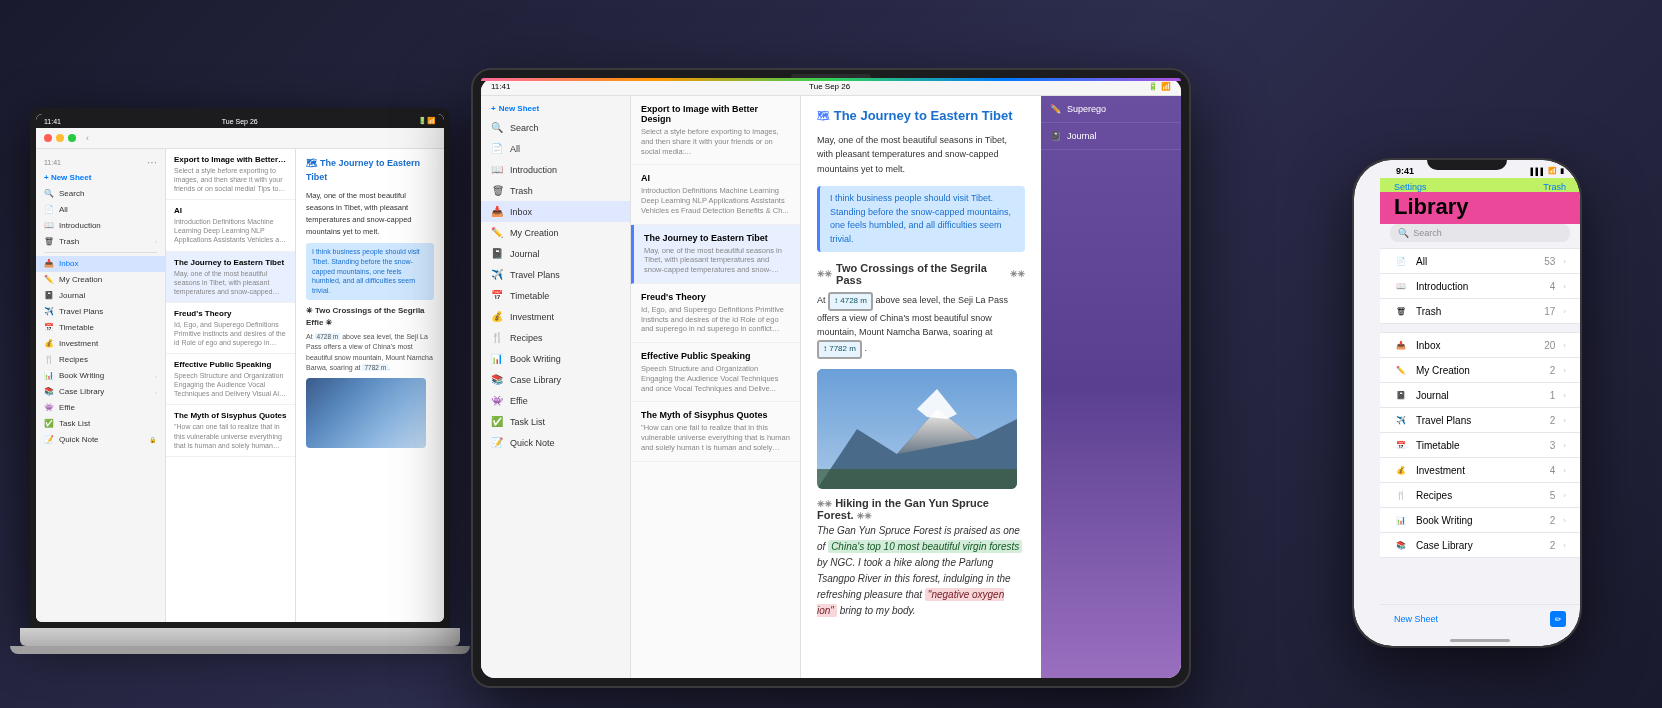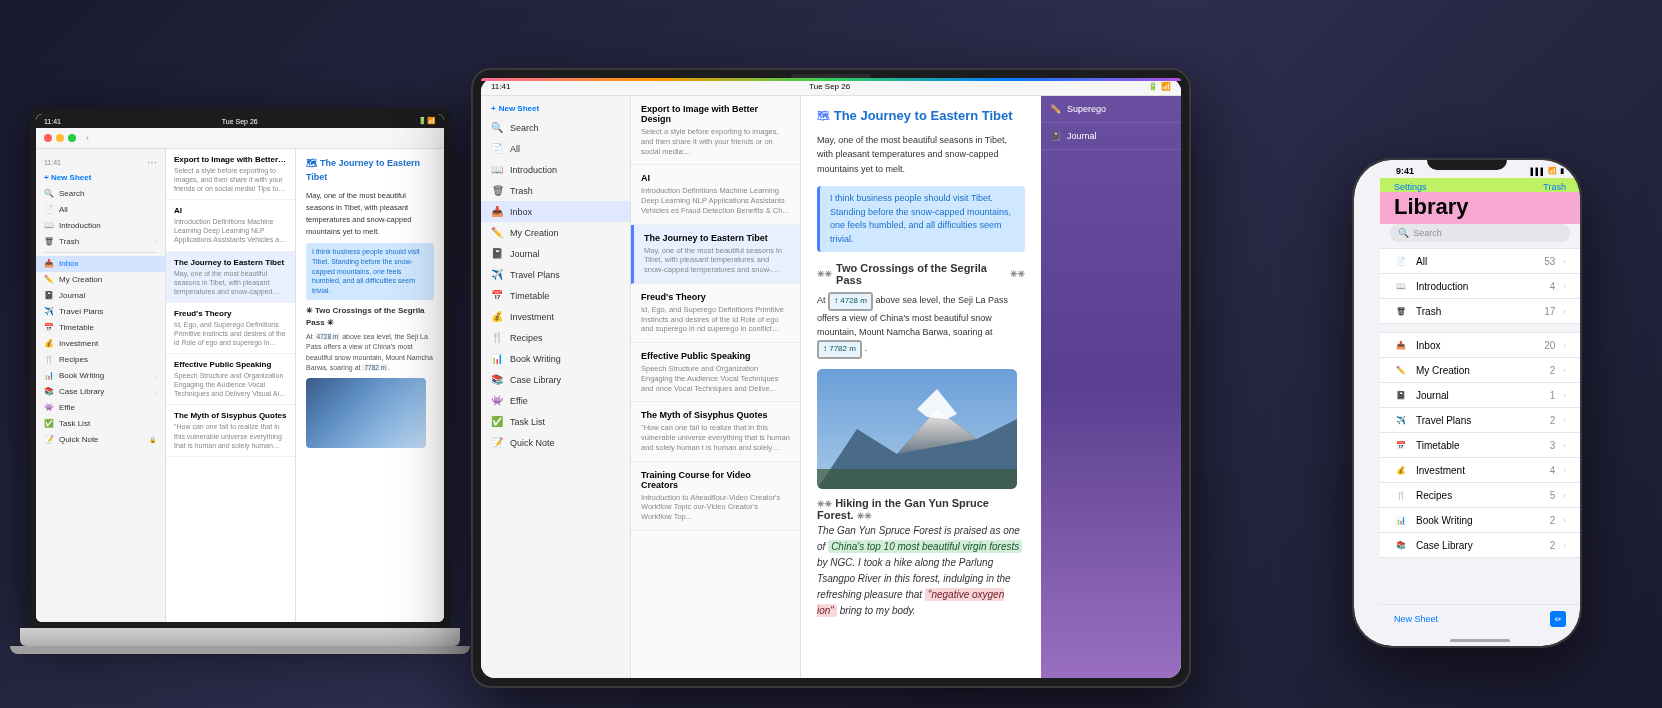--- a/index.html
+++ b/index.html
@@ -90,21 +90,21 @@
       font-size: 9px;
     }
     .iphone-header-edit {
       color: #007aff;
       font-size: 9px;
     }
     .iphone-title {
       font-size: 22px;
       font-weight: 700;
       padding: 2px 14px 4px;
-      background: #f9a8d4;
+      background: #ec4899;
     }
     .iphone-search {
       margin: 0 10px 6px;
       background: #e5e5ea;
       border-radius: 8px;
       padding: 4px 8px;
       display: flex;
       align-items: center;
       gap: 4px;
     }
@@ -775,21 +775,21 @@
             <div class="mac-note-item">
               <div class="mac-note-title">The Myth of Sisyphus Quotes</div>
               <div class="mac-note-preview">"How can one fail to realize that in this vulnerable universe everything that is human and solely human assumes a more vivid meaning?"...</div>
             </div>
           </div>
 
           <div class="mac-content">
             <div style="font-size:9px;font-weight:700;color:#1a6fce;margin-bottom:6px;">🗺 The Journey to Eastern Tibet</div>
             <div style="font-size:7.5px;line-height:1.6;color:#333;margin-bottom:5px;">May, one of the most beautiful seasons in Tibet, with pleasant temperatures and snow-capped mountains yet to melt.</div>
             <div style="background:#d0e8ff;padding:4px 6px;border-radius:3px;font-size:7px;line-height:1.4;color:#1a6fce;margin-bottom:5px;">I think business people should visit Tibet. Standing before the snow-capped mountains, one feels humbled, and all difficulties seem trivial.</div>
-            <div style="font-size:8px;font-weight:700;color:#333;margin-bottom:3px;">✳ Two Crossings of the Segrila Pass ✳</div>
+            <div style="font-size:8px;font-weight:700;color:#333;margin-bottom:3px;">✳ Two Crossings of the Segrila Effie ✳</div>
             <div style="font-size:7px;color:#555;line-height:1.5;margin-bottom:4px;">At <span style="background:#e8f4fd;padding:0 2px;font-size:6.5px;">4728 m</span> above sea level, the Seji La Pass offers a view of China's most beautiful snow mountain, Mount Namcha Barwa, soaring at <span style="background:#e8f4fd;padding:0 2px;font-size:6.5px;">7782 m</span>.</div>
             <div style="width:120px;height:70px;background:linear-gradient(135deg,#3a5a8a,#5a8abf,#8ab4df,#c0d8ef);border-radius:4px;margin-bottom:4px;"></div>
           </div>
         </div>
       </div>
     </div>
     <div class="macbook-base"></div>
     <div class="macbook-foot"></div>
   </div>
 
@@ -895,24 +895,20 @@
             <div class="ipad-note-title">Freud's Theory</div>
             <div class="ipad-note-preview">Id, Ego, and Superego Definitions Primitive Instincts and desires of the id Role of ego and superego in nd superego in conflict resolution...</div>
           </div>
           <div class="ipad-note-item">
             <div class="ipad-note-title">Effective Public Speaking</div>
             <div class="ipad-note-preview">Speech Structure and Organization Engaging the Audience Vocal Techniques and once Vocal Techniques and Delive...</div>
           </div>
           <div class="ipad-note-item">
             <div class="ipad-note-title">The Myth of Sisyphus Quotes</div>
             <div class="ipad-note-preview">"How can one fail to realize that in this vulnerable universe everything that is human and solely human t is human and solely human assu...</div>
-          </div>
-          <div class="ipad-note-item">
-            <div class="ipad-note-title">Training Course for Video Creators</div>
-            <div class="ipad-note-preview">Introduction to Aheadflour-Video Creator's Workflow Topic our-Video Creator's Workflow Top...</div>
           </div>
         </div>
 
         <div class="ipad-content">
           <div class="ipad-content-title">
             <span class="ipad-title-icon">🗺</span>
             <span>The Journey to Eastern Tibet</span>
           </div>
           <div class="ipad-content-para">
             May, one of the most beautiful seasons in Tibet, with pleasant temperatures and snow-capped mountains yet to melt.

